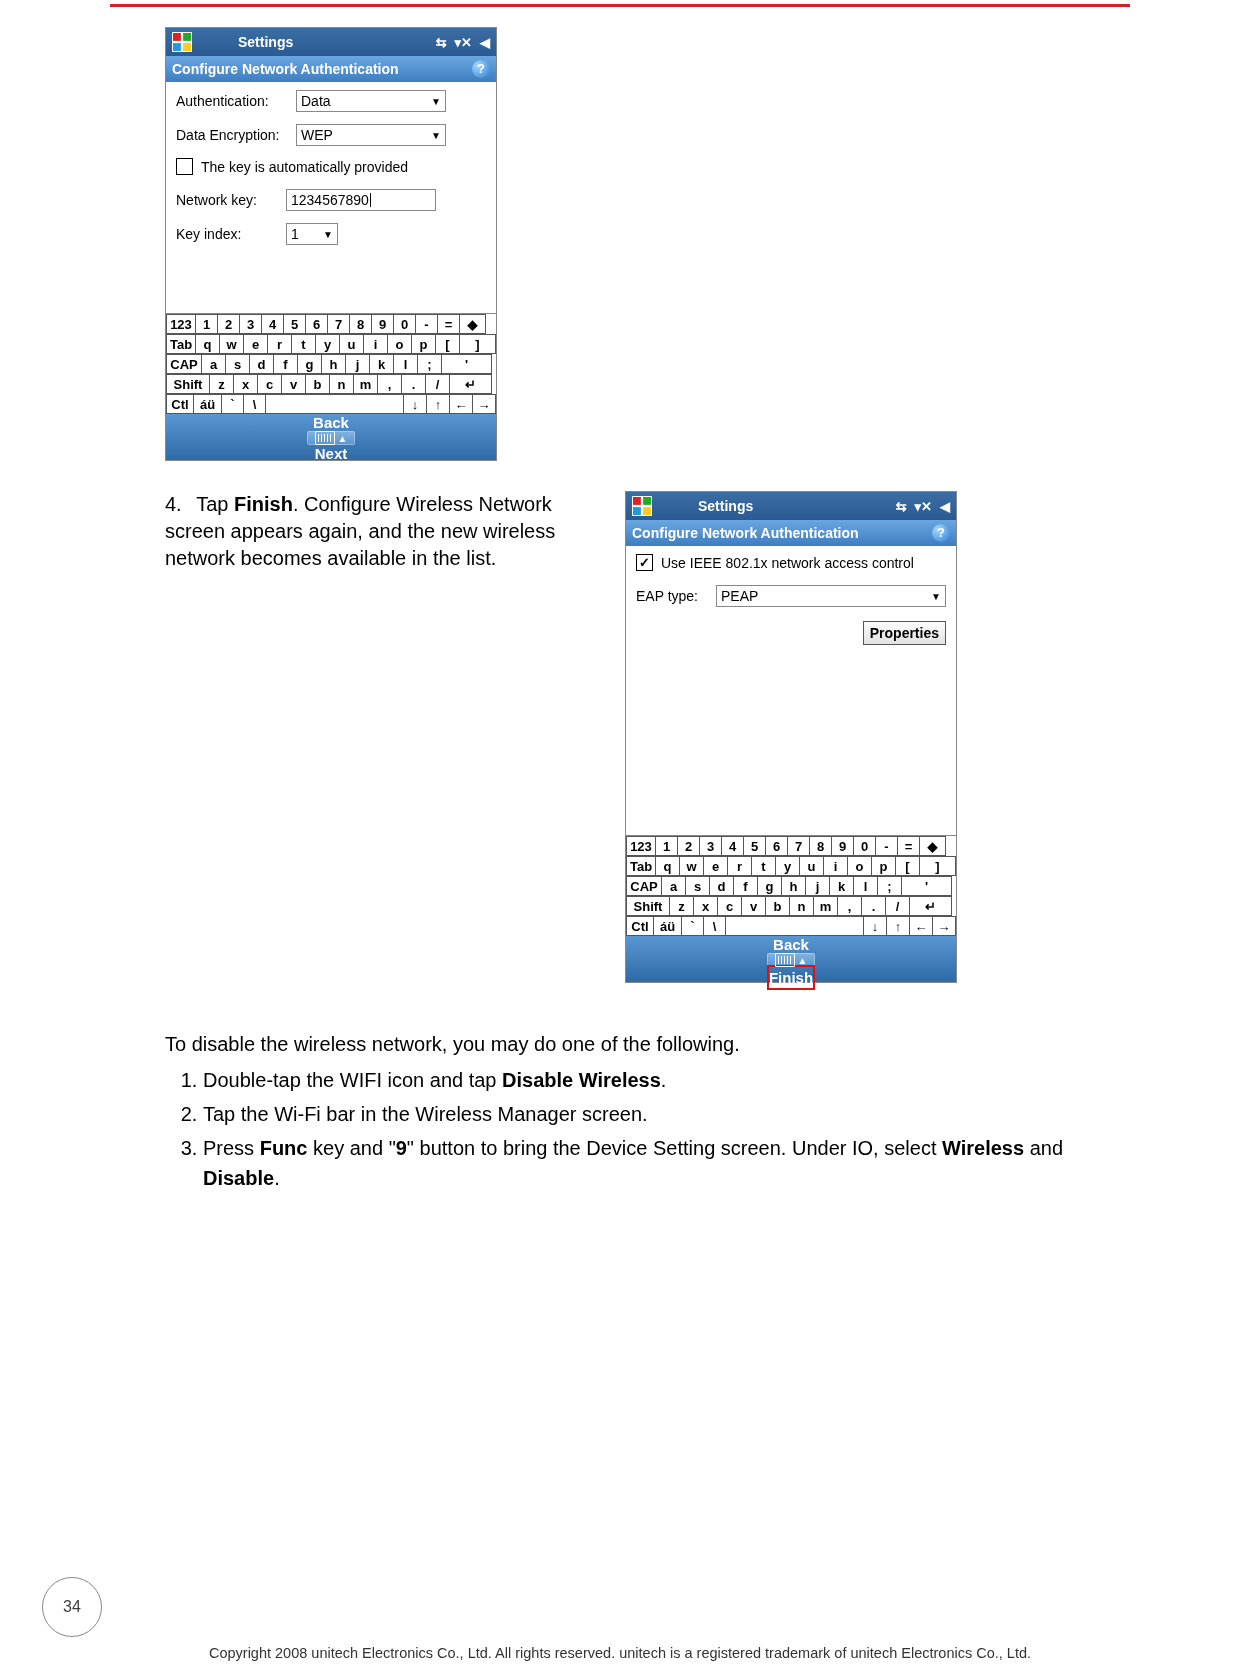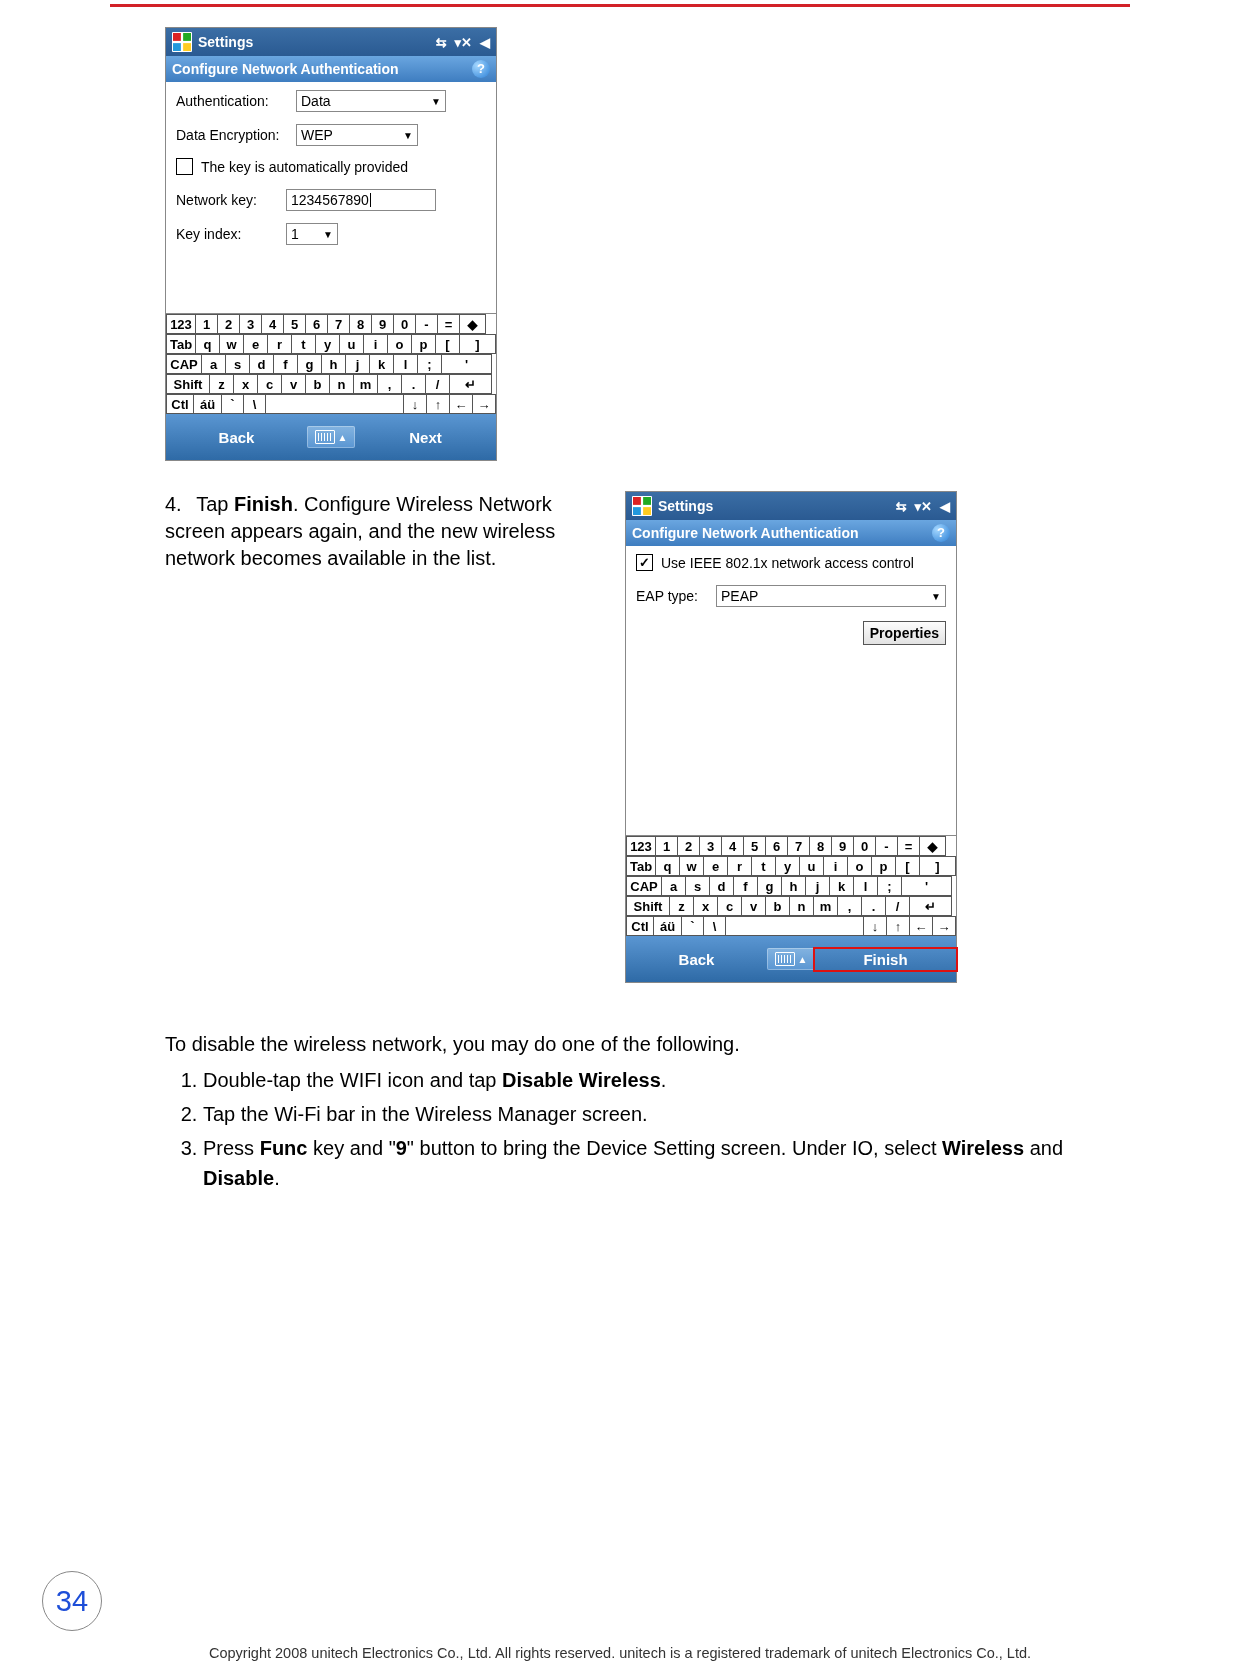--- a/index.html
+++ b/index.html
@@ -55,20 +55,21 @@
     }
     .title-bar {
       background: linear-gradient(#3b6ea5,#2a5a92);
       height: 28px;
       display: flex;
       align-items: center;
       padding: 0 6px;
       color: white;
       font-weight: bold;
       position: relative;
+      gap: 40px;
     }
     .flag-icon {
       width: 18px; height: 18px;
       background: #fff;
       display: inline-flex;
       margin-right: 6px;
       border-radius: 1px;
       padding: 1px;
     }
     .flag-icon svg { width: 100%; height: 100%; }
@@ -153,20 +154,21 @@
     .kb-row .kb-key:first-child { border-left: 1px solid #555; text-align: center; }
     .bottom-bar {
       background: linear-gradient(#5a96d2,#2e6aa6);
       height: 46px;
       display: flex;
       align-items: center;
       color: white;
       font-weight: bold;
       font-size: 15px;
       position: relative;
+      flex-direction: column;
     }
     .bottom-left { flex: 1; text-align: center; }
     .bottom-center {
       background: linear-gradient(#83b3e0,#5a96d2);
       width: 48px;
       height: 22px;
       display: flex;
       align-items: center;
       justify-content: center;
       border-radius: 2px;
@@ -186,28 +188,28 @@
       font-weight: bold;
       padding: 3px 6px;
       font-size: 14px;
       float: right;
     }
     .disable-section { font-size: 20px; line-height: 1.5; margin-top: 46px; }
     .disable-list { list-style: decimal; padding-left: 38px; margin: 6px 0 0 0; }
     .disable-list li { margin-bottom: 4px; }
     .page-num-circle {
       position: absolute;
-      bottom: 48px;
+      bottom: 42px;
       left: 42px;
       width: 58px; height: 58px;
       border: 1.5px solid #888;
       border-radius: 50%;
       display:flex; align-items:center; justify-content:center;
-      font-size: 29px;
-      color: #1d4ed8;
+      font-size: 16px;
+      color: #404040;
     }
     .copyright {
       position: absolute;
       bottom: 18px;
       left: 110px;
       right: 110px;
       text-align: center;
       font-size: 14.5px;
       color: #333;
     }
@@ -246,21 +248,21 @@
       <div class="form-area">
         <div class="form-row">
           <div class="form-label">Authentication:</div>
           <div class="text-select" style="width:150px">
             <span>Data</span>
             <span class="dd-arrow">▼</span>
           </div>
         </div>
         <div class="form-row">
           <div class="form-label">Data Encryption:</div>
-          <div class="text-select" style="width:122px">
+          <div class="text-select" style="width:150px">
             <span>WEP</span>
             <span class="dd-arrow">▼</span>
           </div>
         </div>
         <div class="checkbox-row">
           <span class="wm-checkbox"></span>
           <span>The key is automatically provided</span>
         </div>
         <div class="form-row">
           <div class="form-label" style="width:110px">Network key:</div>

